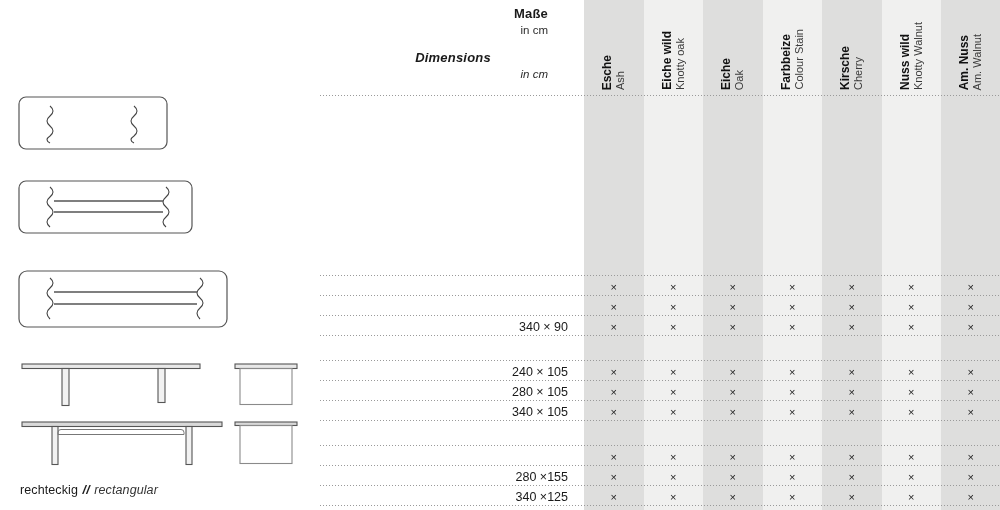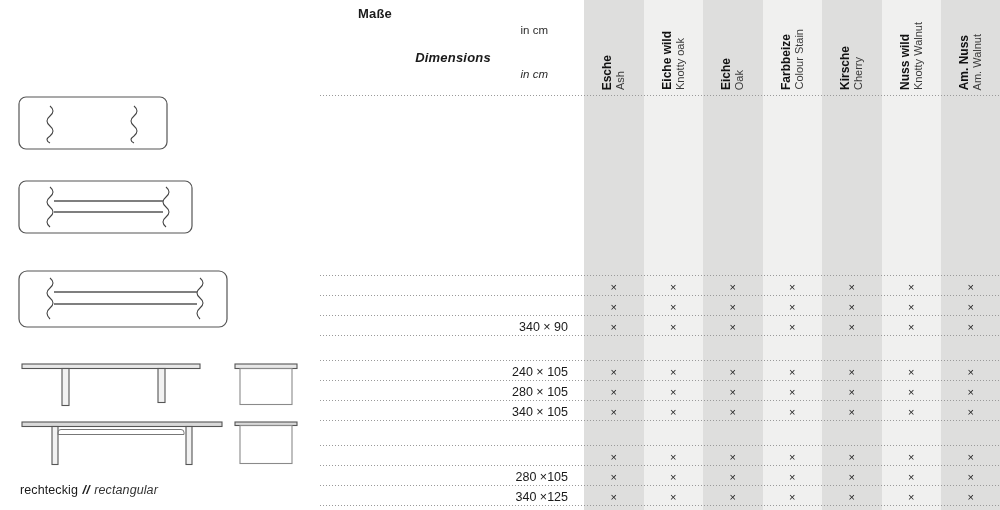--- a/index.html
+++ b/index.html
@@ -56,21 +56,21 @@
     left: 0;
     width: 680px;
     height: 1px;
     background-image: repeating-linear-gradient(to right,
         #9a9a9a 0px, #9a9a9a 1px, rgba(255,255,255,0) 1px, rgba(255,255,255,0) 3px);
   }
 
   
   .hdr-de-title {
     position: absolute; left: 38px; top: 6px; width: 190px;
-    text-align: left; font-size: 13px; font-weight: 700; letter-spacing: .2px;
+    text-align: right; font-size: 13px; font-weight: 700; letter-spacing: .2px;
   }
   .hdr-de-sub {
     position: absolute; left: 38px; top: 24px; width: 190px;
     text-align: right; font-size: 11.5px; font-weight: 400; color: #2b2b2b;
   }
   .hdr-en-title {
     position: absolute; left: 38px; top: 50px; width: 190px;
     text-align: center; font-size: 13px; font-weight: 700; font-style: italic; letter-spacing: .2px;
   }
   .hdr-en-sub {
@@ -321,21 +321,21 @@
       <div class="row" style="top: 447px;">
         <div class="cell" style="left: 264px;">×</div>
         <div class="cell" style="left: 323.5px;">×</div>
         <div class="cell" style="left: 383px;">×</div>
         <div class="cell" style="left: 442.5px;">×</div>
         <div class="cell" style="left: 502px;">×</div>
         <div class="cell" style="left: 561.5px;">×</div>
         <div class="cell" style="left: 621px;">×</div>
       </div>
       <div class="row" style="top: 467px;">
-        <div class="dim">280 ×105</div>
+        <div class="dim">280 ×155</div>
         <div class="cell" style="left: 264px;">×</div>
         <div class="cell" style="left: 323.5px;">×</div>
         <div class="cell" style="left: 383px;">×</div>
         <div class="cell" style="left: 442.5px;">×</div>
         <div class="cell" style="left: 502px;">×</div>
         <div class="cell" style="left: 561.5px;">×</div>
         <div class="cell" style="left: 621px;">×</div>
       </div>
       <div class="row" style="top: 487px;">
         <div class="dim">340 ×125</div>

